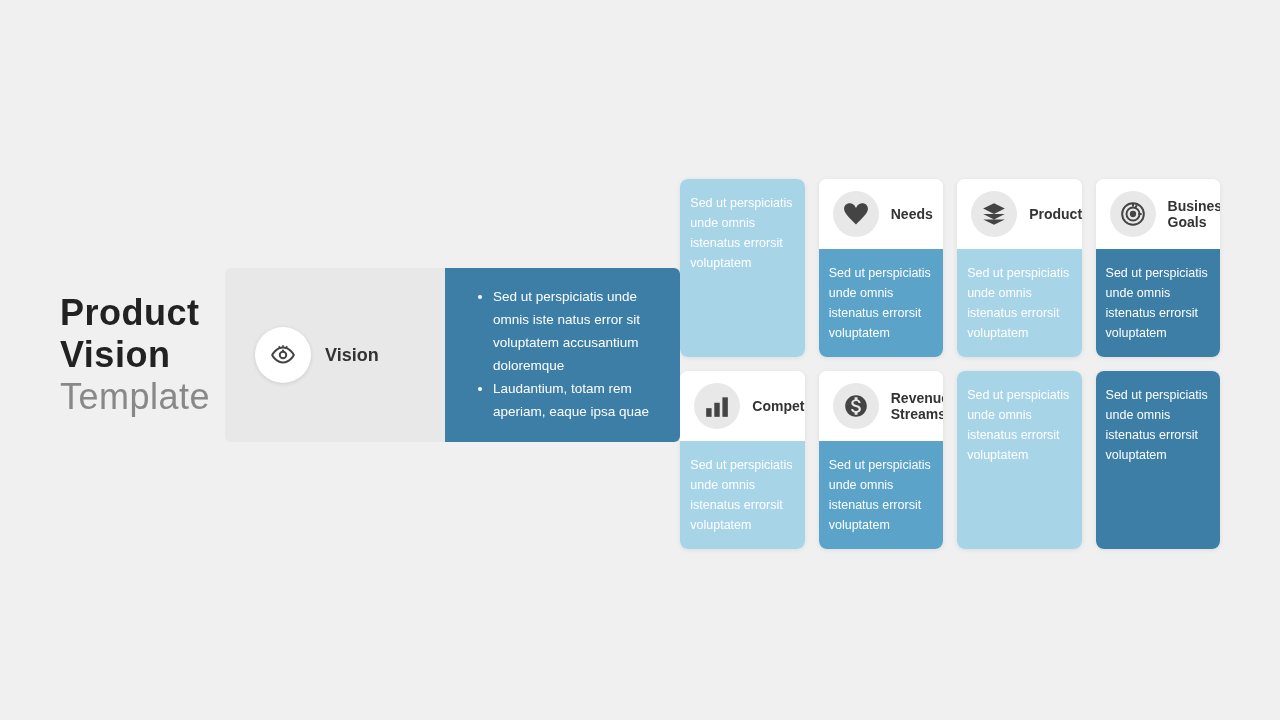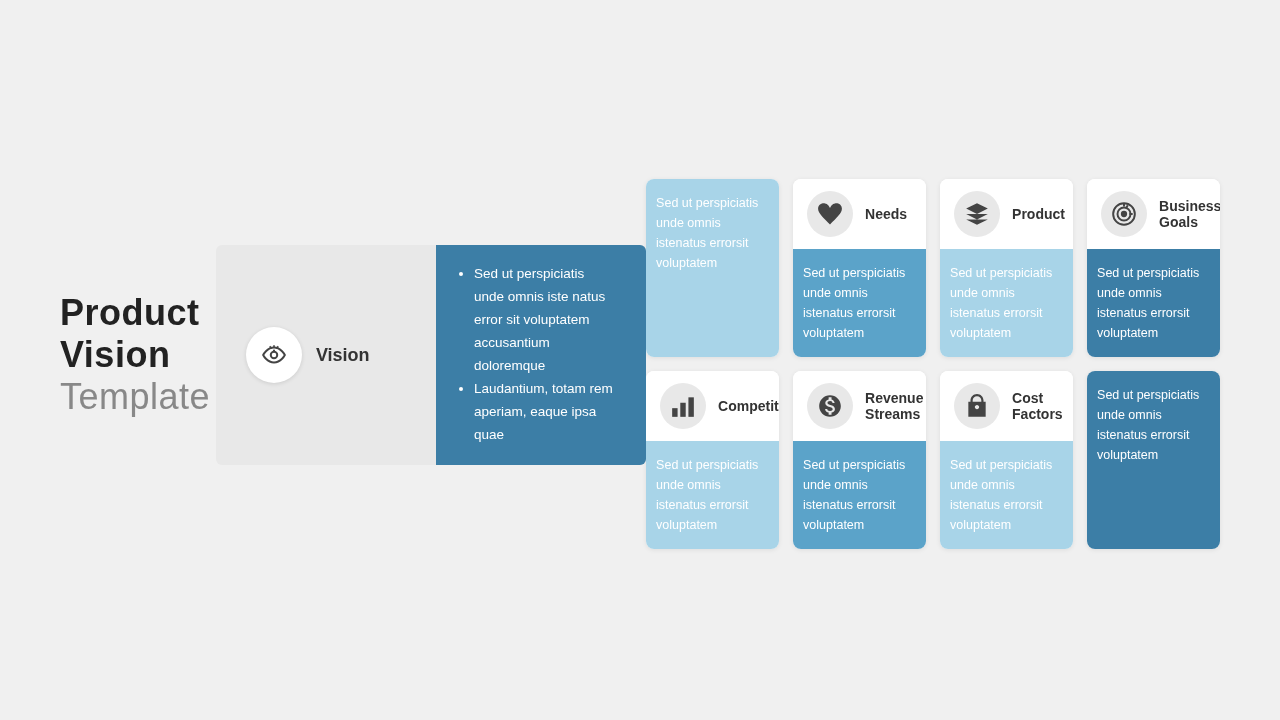--- a/index.html
+++ b/index.html
@@ -83,21 +83,21 @@
       position: absolute;
       left: -12px;
       top: 50%;
       transform: translateY(-50%);
       border-top: 14px solid transparent;
       border-bottom: 14px solid transparent;
       border-right: 14px solid #3c7ea6;
     }
     .vision-content li {
       list-style: disc;
-      margin-left: 8px;
+      margin-left: 18px;
     }
     
     .cards-section {
       width: 100%;
       display: flex;
       flex-direction: column;
       gap: 14px;
     }
     .cards-row {
       display: flex;
@@ -266,28 +266,20 @@
             </svg>
           </div>
           <span class="card-title">Revenue Streams</span>
         </div>
         <div class="card-body card-body-mid">
           <span>Sed ut perspiciatis  unde omnis istenatus errorsit voluptatem</span>
         </div>
       </div>
 
       <div class="card">
-        <div class="card-header">
-          <div class="card-icon-circle">
-            <svg class="icon-svg" viewBox="0 0 24 24" fill="#444">
-              <path d="M12 1C8.676 1 6 3.676 6 7v1H4v14h16V8h-2V7c0-3.324-2.676-6-6-6zm0 2c2.276 0 4 1.724 4 4v1H8V7c0-2.276 1.724-4 4-4zm0 8c1.1 0 2 .9 2 2s-.9 2-2 2-2-.9-2-2 .9-2 2-2z"></path>
-            </svg>
-          </div>
-          <span class="card-title">Cost Factors</span>
-        </div>
         <div class="card-body card-body-light">
           <span>Sed ut perspiciatis  unde omnis istenatus errorsit voluptatem</span>
         </div>
       </div>
 
       <div class="card">
         <div class="card-body card-body-dark">
           <span>Sed ut perspiciatis  unde omnis istenatus errorsit voluptatem</span>
         </div>
       </div>

